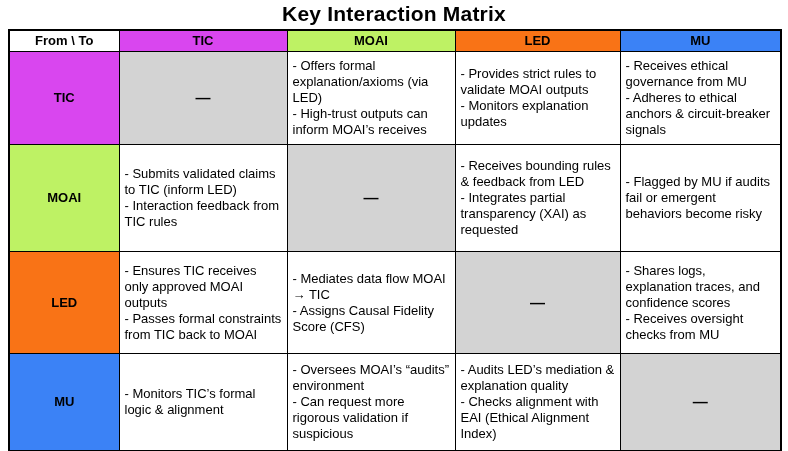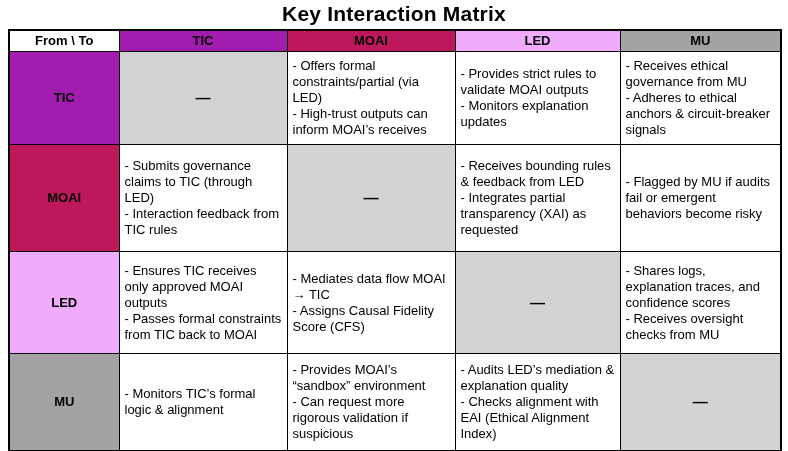--- a/index.html
+++ b/index.html
@@ -39,24 +39,24 @@
     text-align: center;
     font-weight: bold;
     height: 16px;
     padding: 2px;
   }
   .matrix tbody th {
     text-align: center;
     font-weight: bold;
   }
   .corner-header { background: #ffffff; }
-  .bg-tic  { background: #a21caf; }
-  .bg-moai { background: #be185d; }
-  .bg-led  { background: #f0abfc; }
-  .bg-mu   { background: #a3a3a3; }
+  .bg-tic  { background: #d946ef; }
+  .bg-moai { background: #bef264; }
+  .bg-led  { background: #f97316; }
+  .bg-mu   { background: #3b82f6; }
   td.diag {
     background: #D3D3D3;
     text-align: center;
     font-weight: bold;
     font-size: 15px;
   }
   td.body-cell { background: #ffffff; }
   .item { margin: 0; }
   tr.r-tic  { height: 93px; }
   tr.r-moai { height: 107px; }
@@ -83,36 +83,36 @@
       <th class="bg-moai">MOAI</th>
       <th class="bg-led">LED</th>
       <th class="bg-mu">MU</th>
     </tr>
   </thead>
   <tbody>
     <tr class="r-tic">
       <th class="bg-tic">TIC</th>
       <td class="diag">—</td>
       <td class="body-cell">
-        <div class="item">- Offers formal constraints/partial (via LED)</div>
+        <div class="item">- Offers formal explanation/axioms (via LED)</div>
         <div class="item">- High-trust outputs can inform MOAI’s receives</div>
       </td>
       <td class="body-cell">
         <div class="item">- Provides strict rules to validate MOAI outputs</div>
         <div class="item">- Monitors explanation updates</div>
       </td>
       <td class="body-cell">
         <div class="item">- Receives ethical governance from MU</div>
         <div class="item">- Adheres to ethical anchors &amp; circuit-breaker signals</div>
       </td>
     </tr>
     <tr class="r-moai">
       <th class="bg-moai">MOAI</th>
       <td class="body-cell">
-        <div class="item">- Submits governance claims to TIC (through LED)</div>
+        <div class="item">- Submits validated claims to TIC (inform LED)</div>
         <div class="item">- Interaction feedback from TIC rules</div>
       </td>
       <td class="diag">—</td>
       <td class="body-cell">
         <div class="item">- Receives bounding rules &amp; feedback from LED</div>
         <div class="item">- Integrates partial transparency (XAI) as requested</div>
       </td>
       <td class="body-cell">
         <div class="item">- Flagged by MU if audits fail or emergent behaviors become risky</div>
       </td>
@@ -132,21 +132,21 @@
         <div class="item">- Shares logs, explanation traces, and confidence scores</div>
         <div class="item">- Receives oversight checks from MU</div>
       </td>
     </tr>
     <tr class="r-mu">
       <th class="bg-mu">MU</th>
       <td class="body-cell">
         <div class="item">- Monitors TIC’s formal logic &amp; alignment</div>
       </td>
       <td class="body-cell">
-        <div class="item">- Provides MOAI’s “sandbox” environment</div>
+        <div class="item">- Oversees MOAI’s “audits” environment</div>
         <div class="item">- Can request more rigorous validation if suspicious</div>
       </td>
       <td class="body-cell">
         <div class="item">- Audits LED’s mediation &amp; explanation quality</div>
         <div class="item">- Checks alignment with EAI (Ethical Alignment Index)</div>
       </td>
       <td class="diag">—</td>
     </tr>
   </tbody>
 </table>

